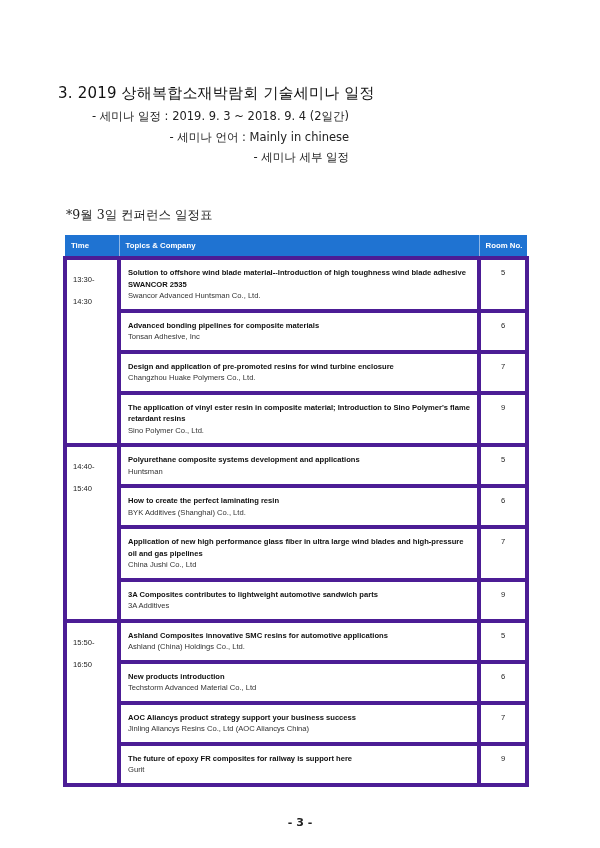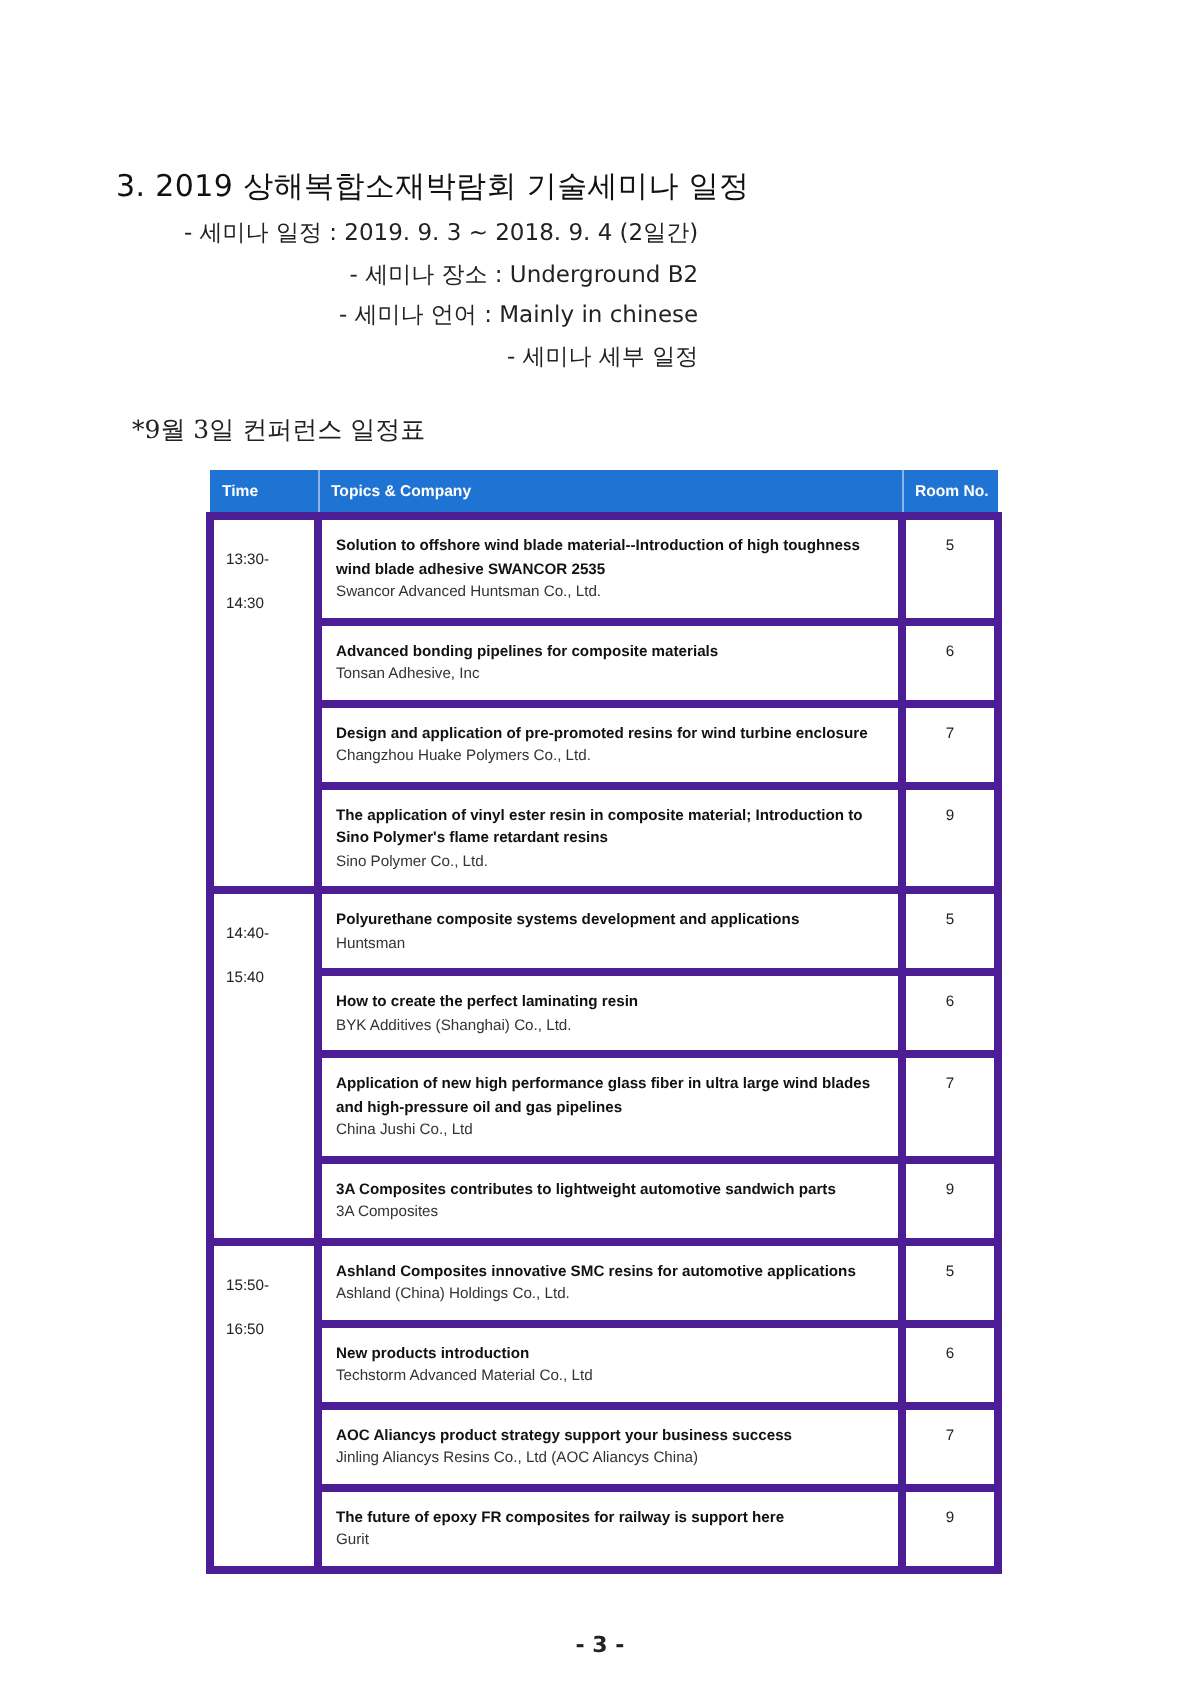--- a/index.html
+++ b/index.html
@@ -1,39 +1,38 @@
 <!DOCTYPE html>
 <html><head>
 <meta charset="utf-8">
 <style>
   html, body { margin:0; padding:0; background:#ffffff; }
   body { width:600px; height:848px; position:relative; overflow:hidden; font-family:"DejaVu Sans", sans-serif; color:#111; }
   .heading { position:absolute; left:58px; top:84px; font-size:15px; font-weight:normal; letter-spacing:0.2px; color:#111; }
   .bullets { position:absolute; left:92px; top:106px; margin:0; padding:0; list-style:none; }
   .bullets li { font-size:11.5px; line-height:20.5px; color:#222; white-space:nowrap;text-align:right; }
   .subtitle { position:absolute; left:66px; top:207px; font-family:"DejaVu Serif", serif; font-size:12.5px; color:#222; }
-  table.sched { position:absolute; left:63px; top:235px; width:398px; border-collapse:collapse; font-family:"Liberation Sans", sans-serif; font-size:7.6px;margin-left:40px; }
+  table.sched { position:absolute; left:63px; top:235px; width:466px; border-collapse:collapse; font-family:"Liberation Sans", sans-serif; font-size:7.6px; }
   table.sched th { background:#1f73d2; color:#ffffff; font-weight:bold; text-align:left; height:21px; padding:0 0 0 6px; border-right:1px solid #8fb7e6; font-size:7.8px; }
   table.sched th:last-child { border-right:none; padding-left:6px; }
   table.sched td { border:4px solid #4c1d95; vertical-align:top; color:#222; }
   td.time { width:44px; padding:9px 0 0 6px; line-height:22px; }
   td.topic { padding:7px 6px 7px 7px; line-height:11.5px; }
   td.room { width:42px; text-align:center; padding-top:7px; line-height:11.5px; }
   .t-title { font-weight:bold; color:#111; display:block; }
   .t-company { color:#333; display:block; }
   .pageno { position:absolute; top:816px; left:0; width:600px; text-align:center; font-size:11px; font-weight:bold; color:#222; }
 </style>
 </head>
 <body>
 
 <div class="heading">3. 2019 상해복합소재박람회 기술세미나 일정</div>
 
 <ul class="bullets">
   <li>- 세미나 일정 : 2019. 9. 3 ~ 2018. 9. 4 (2일간)</li>
-  <li>- 세미나 장소 : Underground B2</li>
   <li>- 세미나 언어 : Mainly in chinese</li>
   <li>- 세미나 세부 일정</li>
 </ul>
 
 <div class="subtitle">*9월 3일 컨퍼런스 일정표</div>
 
 <table class="sched">
   <thead>
     <tr>
       <th>Time</th>
@@ -97,21 +96,21 @@
     <tr>
       <td class="topic">
         <span class="t-title">Application of new high performance glass fiber in ultra large wind blades and high-pressure oil and gas pipelines</span>
         <span class="t-company">China Jushi Co., Ltd</span>
       </td>
       <td class="room">7</td>
     </tr>
     <tr>
       <td class="topic">
         <span class="t-title">3A Composites contributes to lightweight automotive sandwich parts</span>
-        <span class="t-company">3A Composites</span>
+        <span class="t-company">3A Additives</span>
       </td>
       <td class="room">9</td>
     </tr>
 
     <tr>
       <td class="time" rowspan="4">
         <span>15:50-</span><br>
         <span>16:50</span>
       </td>
       <td class="topic">

